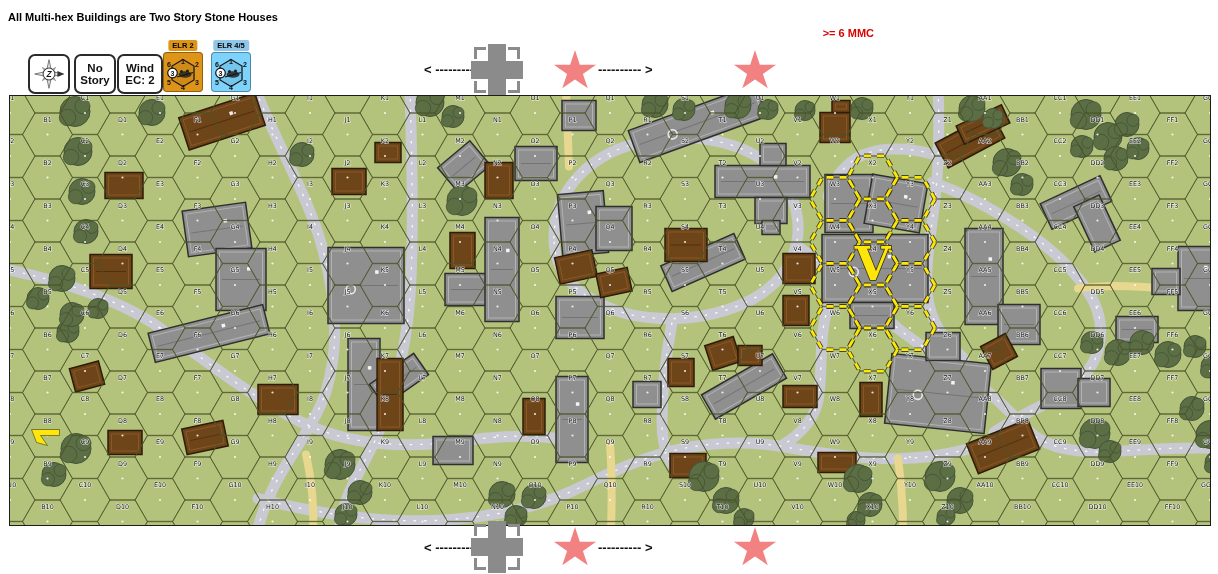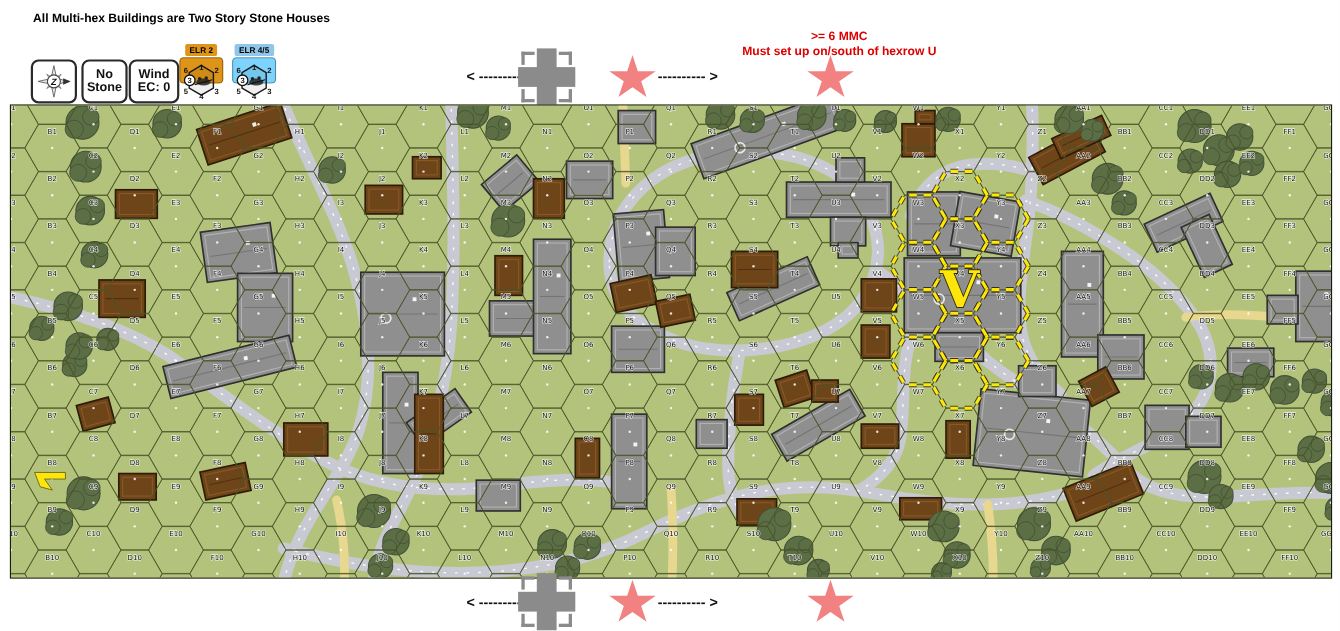--- a/index.html
+++ b/index.html
@@ -1,28 +1,28 @@
 <!DOCTYPE html>
 <html><head>
 <meta charset="utf-8">
 <style>
   html,body{margin:0;padding:0;background:#fff;}
   .page{position:relative;width:1218px;height:574px;background:#ffffff;
         font-family:"Liberation Sans",sans-serif;overflow:hidden;}
 
   
-  .title{position:absolute;left:8px;top:10px;width:292px;text-align:right;
+  .title{position:absolute;left:8px;top:10px;width:292px;text-align:left;
          font-size:11px;font-weight:bold;color:#000;line-height:1.3;}
   .counter{position:absolute;top:54px;height:36px;background:#fff;border:2px solid #2a2a2a;
            border-radius:7px;display:flex;flex-direction:column;align-items:center;
            justify-content:center;font-weight:bold;font-size:11.5px;line-height:1.05;color:#111;}
   #counter-compass{left:28px;width:38px;}
   #counter-wind{left:74px;width:38px;}
   #counter-ec{left:117px;width:42px;}
-  .elr{position:absolute;top:52px;width:40px;height:24px;border-radius:4px;box-shadow:0 0 0 1px rgba(0,0,0,.35) inset;}
+  .elr{position:absolute;top:52px;width:40px;height:40px;border-radius:4px;box-shadow:0 0 0 1px rgba(0,0,0,.35) inset;}
   #elr-axis{left:163px;}
   #elr-allied{left:211px;}
   .elr-tab{position:absolute;top:-12px;left:50%;transform:translateX(-50%);
            font-size:7.5px;font-weight:bold;color:#000;padding:1px 4px;border-radius:2px;
            white-space:nowrap;line-height:1.2;}
   .elr svg{position:absolute;left:0;top:0;}
 
   
   .strip-text{position:absolute;font-weight:bold;font-size:13px;color:#111;white-space:pre;}
   #top-left-arrow{left:424px;top:62px;}
@@ -38,21 +38,21 @@
   .cross .tl{left:3px;top:3px;border-left-width:3px;border-top-width:3px;}
   .cross .tr{right:3px;top:3px;border-right-width:3px;border-top-width:3px;}
   .cross .bl{left:3px;bottom:3px;border-left-width:3px;border-bottom-width:3px;}
   .cross .br{right:3px;bottom:3px;border-right-width:3px;border-bottom-width:3px;}
   .star{position:absolute;width:44px;height:42px;background:#f28282;
         clip-path:polygon(50% 0%,61% 35%,98% 35%,68% 57%,79% 91%,50% 70%,21% 91%,32% 57%,2% 35%,39% 35%);}
   #star-top-1{left:553px;top:50px;}
   #star-top-2{left:733px;top:50px;}
   #star-bottom-1{left:553px;top:527px;}
   #star-bottom-2{left:733px;top:527px;}
-  .note{position:absolute;left:652px;top:27px;width:222px;text-align:center;
+  .note{position:absolute;left:652px;top:27px;width:222px;text-align:right;
         font-size:11px;font-weight:bold;color:#dd0000;line-height:1.25;}
 
   
   .map{position:absolute;left:9px;top:95px;width:1200px;height:429px;
        border:1px solid #1b1b1b;background:#b3c37c;overflow:hidden;}
   .map svg{display:block;}
   .hex-label{font-family:"DejaVu Sans",sans-serif;font-size:6.4px;fill:#121212;
              paint-order:stroke;stroke:rgba(255,255,255,.78);stroke-width:1.1px;
              text-anchor:middle;pointer-events:none;}
   .v-letter{font-family:"DejaVu Serif",serif;font-size:46px;font-weight:bold;fill:#ffe60a;
@@ -72,26 +72,26 @@
       <polygon points="19,2 22,16 36,19 22,22 19,36 16,22 2,19 16,16" fill="#e8e8e8" stroke="#555" stroke-width="0.9"></polygon>
       <polygon points="19,8 21,17 30,19 21,21 19,30 17,21 8,19 17,17" fill="#cfcfcf" stroke="#666" stroke-width="0.7" transform="rotate(45 19 19)"></polygon>
       <polygon points="29,15.5 37,19 29,22.5" fill="#333"></polygon>
       <circle cx="19" cy="19" r="7" fill="#fff" stroke="#444" stroke-width="1.2"></circle>
       <text x="19" y="22.8" text-anchor="middle" font-size="10" font-weight="bold" font-style="italic" fill="#111">Z</text>
     </svg>
   </div>
 
   <div class="counter" id="counter-wind">
     <div>No</div>
-    <div>Stone</div>
+    <div>Story</div>
   </div>
 
   <div class="counter" id="counter-ec">
     <div>Wind</div>
-    <div>EC: 0</div>
+    <div>EC: 2</div>
   </div>
 
   <div class="elr" id="elr-axis" style="background: rgb(221, 148, 24);">
     <div class="elr-tab" style="background: rgb(221, 148, 24);">ELR 2</div>
     <svg width="40" height="40" viewBox="0 0 40 40">
       <polygon points="20,7.5 31,14 31,28 20,34.5 9,28 9,14" fill="rgba(0,0,0,0.06)" stroke="#1a1a1a" stroke-width="1.3"></polygon>
       <text x="6" y="14.5" text-anchor="middle" font-size="7" font-weight="bold" fill="#111">6</text>
       <text x="20" y="12" text-anchor="middle" font-size="7" font-weight="bold" fill="#111">1</text>
       <text x="34" y="14.5" text-anchor="middle" font-size="7" font-weight="bold" fill="#111">2</text>
       <text x="6" y="33" text-anchor="middle" font-size="7" font-weight="bold" fill="#111">5</text>
@@ -133,21 +133,20 @@
       <div class="cm tr"></div>
       <div class="cm bl"></div>
       <div class="cm br"></div>
   </div>
   <div class="star" id="star-top-1"></div>
   <div class="strip-text" id="top-right-arrow">---------- &gt;</div>
   <div class="star" id="star-top-2"></div>
 
   <div class="note" style="color: rgb(221, 0, 0);">
     <div>&gt;= 6 MMC</div>
-    <div>Must set up on/south of hexrow U</div>
   </div>
 
   <div class="map">
     <svg id="map-svg" width="1200" height="429" viewBox="0 0 1200 428">
         <rect x="-5" y="-5" width="1210" height="438" fill="#b3c37c"></rect>
         <g>
           <path d="M 245,-8 C 268,50 298,100 312,150 C 326,200 330,250 316,295 C 300,342 262,375 248,432" fill="none" stroke="#c9c9d3" stroke-width="11" stroke-linecap="round"></path>
           <path d="M 400,-8 C 402,70 404,140 400,200 C 396,258 380,318 356,362 C 338,396 330,415 330,432" fill="none" stroke="#c9c9d3" stroke-width="11" stroke-linecap="round"></path>
           <path d="M -8,172 C 50,184 100,200 142,226 C 186,256 232,295 290,325 C 336,348 392,352 446,345 C 492,339 522,338 546,342" fill="none" stroke="#c9c9d3" stroke-width="11" stroke-linecap="round"></path>
           <path d="M 248,402 C 310,418 380,428 442,423 C 502,418 540,406 576,388 C 612,370 642,358 678,351 C 712,345 742,345 772,350 C 830,360 860,363 892,362 C 928,361 958,354 984,344" fill="none" stroke="#c9c9d3" stroke-width="11" stroke-linecap="round"></path>

